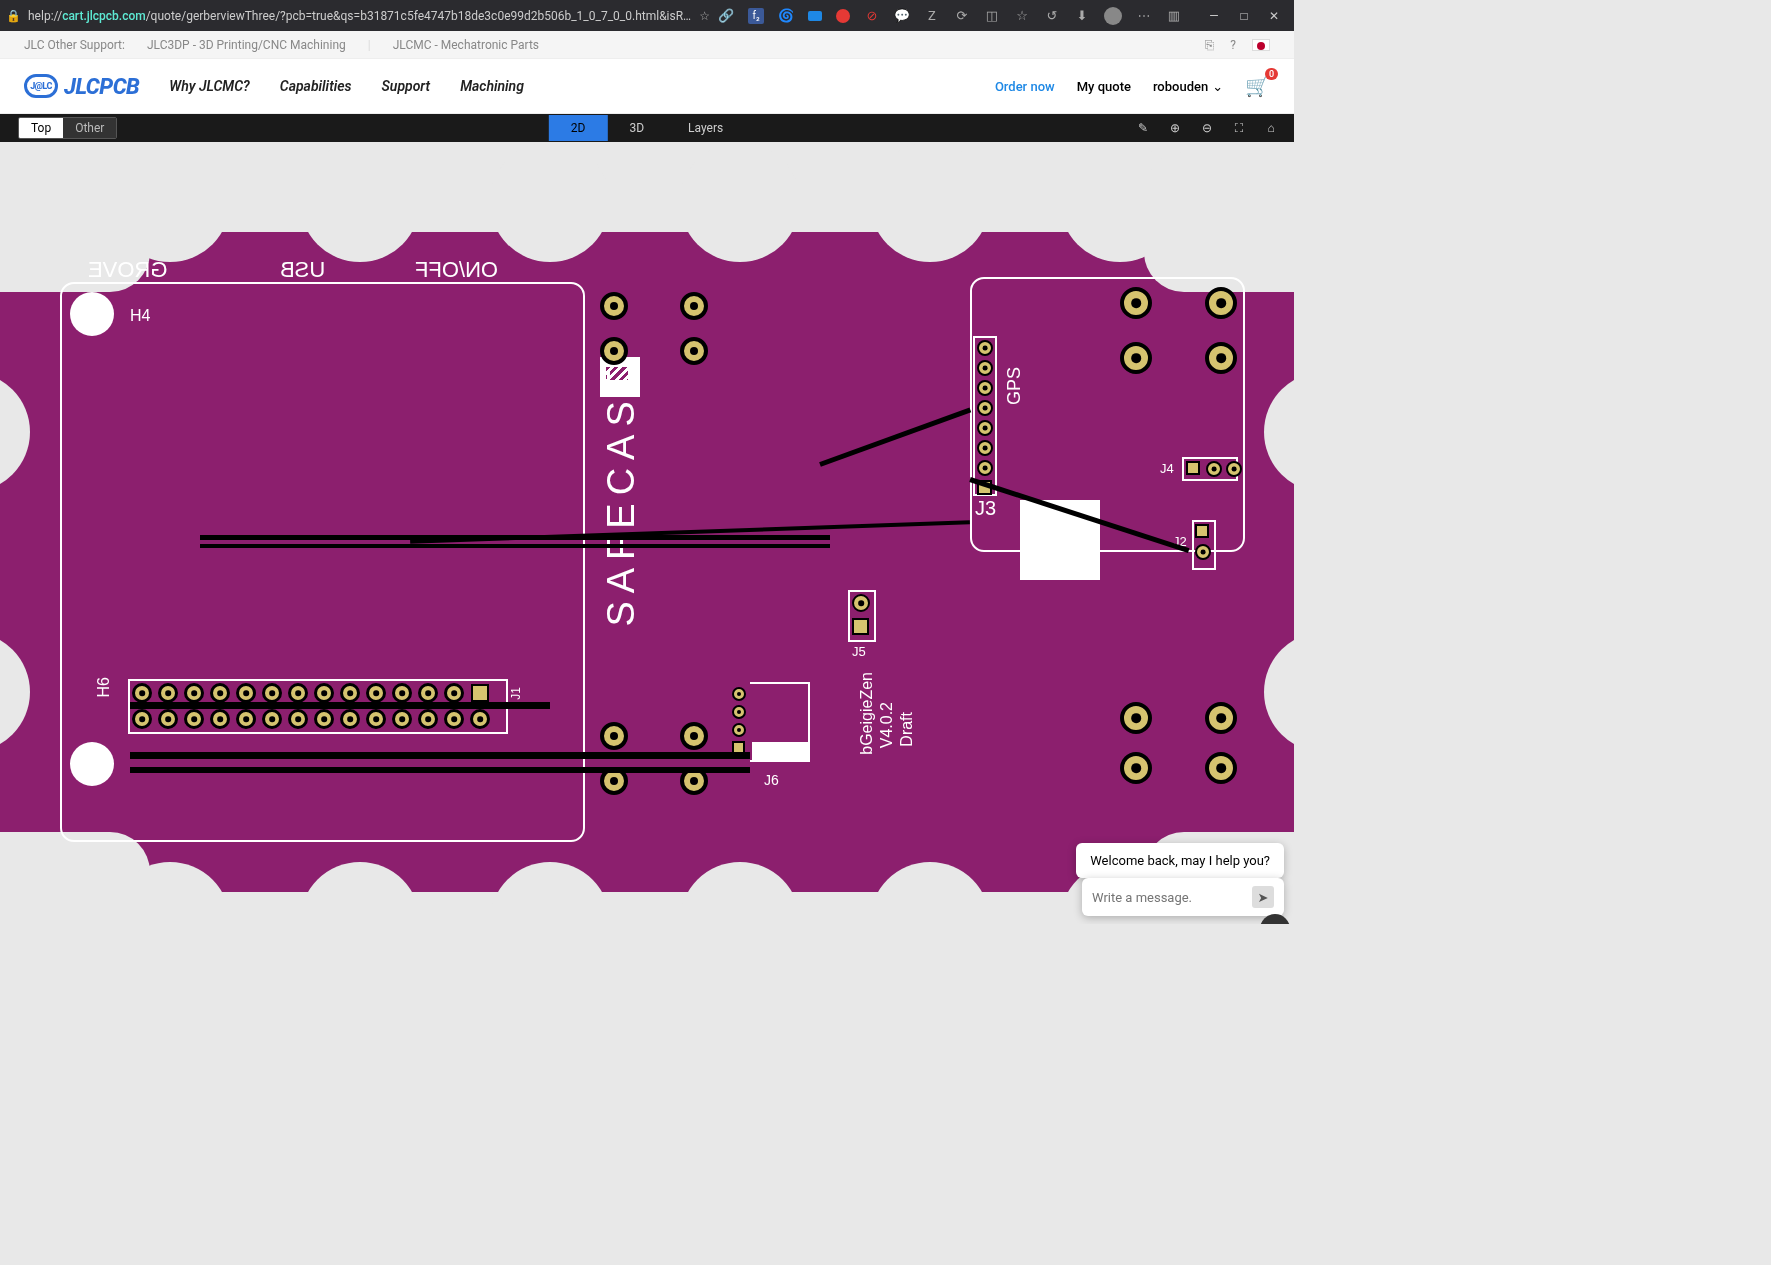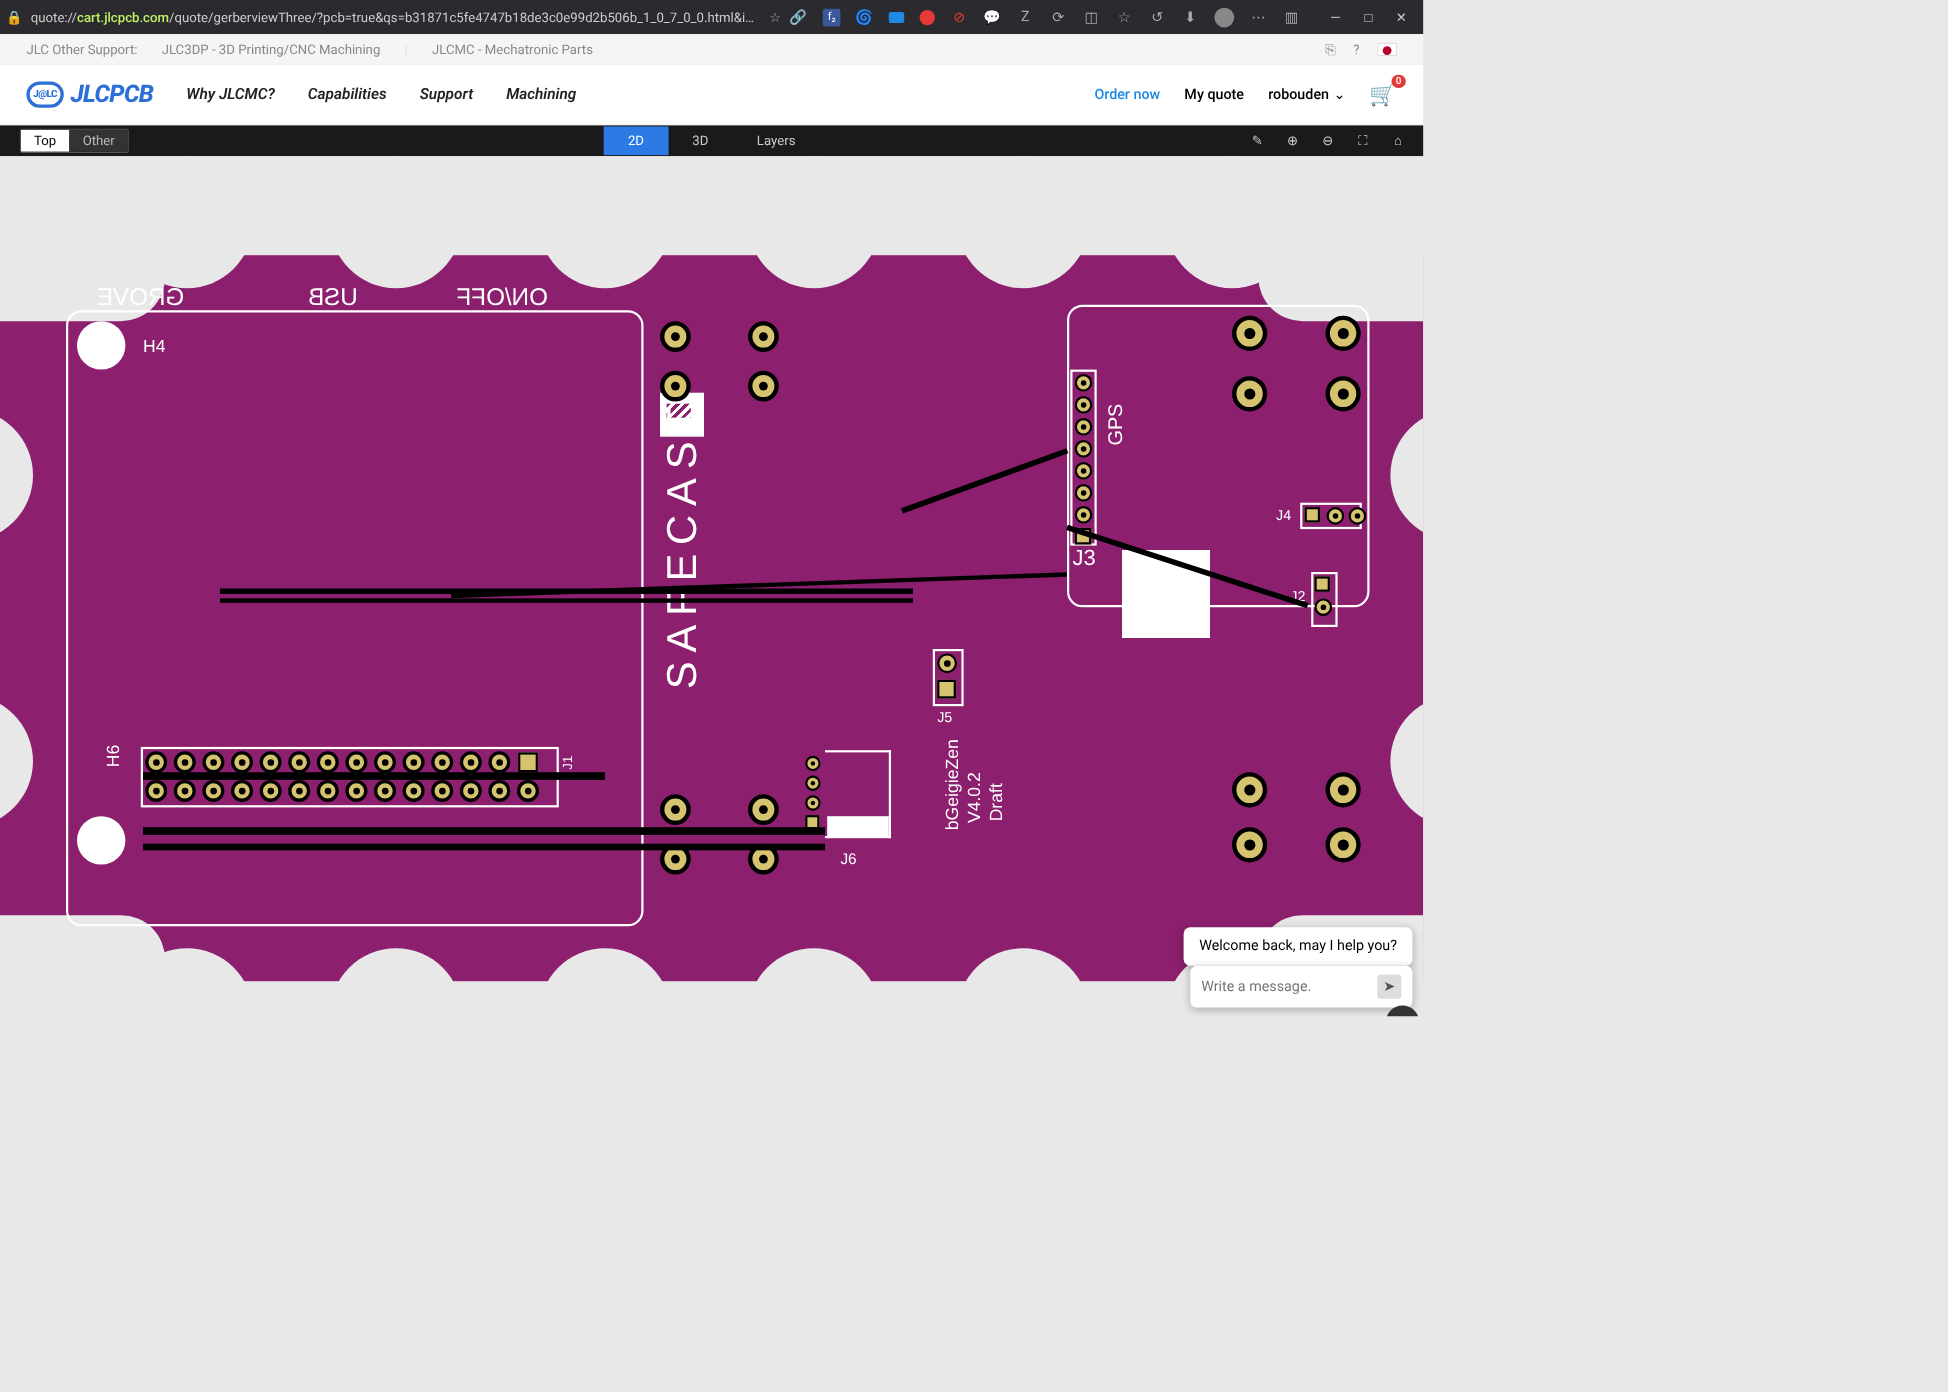--- a/index.html
+++ b/index.html
@@ -2,21 +2,21 @@
 <html><head>
 <meta charset="utf-8">
 <style>
   *{box-sizing:border-box;margin:0;padding:0;font-family:-apple-system,Segoe UI,Roboto,Arial,sans-serif}
   body{width:1294px;height:924px;background:#e8e8e8;overflow:hidden;position:relative}
 
   
   .chrome{height:31px;background:#2b2b2f;display:flex;align-items:center;padding:0 6px;gap:8px;color:#ccc;font-size:12px}
   .lock{width:14px;text-align:center}
   .url{flex:1;overflow:hidden;white-space:nowrap;text-overflow:ellipsis}
-  .url b{color:#bef264;font-weight:500}
+  .url b{color:#5eead4;font-weight:500}
   .ticons{display:flex;gap:14px;align-items:center}
   .ticons span{width:16px;height:16px;display:flex;align-items:center;justify-content:center;color:#aaa;font-size:13px}
   .ticons .dot{border-radius:50%}
   .wbtn{display:flex;gap:2px;margin-left:10px}
   .wbtn span{width:28px;height:18px;display:flex;align-items:center;justify-content:center;color:#ccc}
 
   
   .strip{height:28px;background:#f5f5f5;display:flex;align-items:center;padding:0 24px;gap:22px;font-size:12px;color:#888;border-bottom:1px solid #eee}
   .strip .r{margin-left:auto;display:flex;gap:16px;align-items:center}
   .flag{width:18px;height:12px;background:#fff;position:relative;border:1px solid #ddd}
@@ -34,21 +34,21 @@
   .cart .b{position:absolute;top:-6px;right:-8px;background:#e53935;color:#fff;border-radius:8px;font-size:9px;padding:0 4px;line-height:12px}
 
   
   .vbar{height:28px;background:#1a1a1a;display:flex;align-items:center;color:#ccc;font-size:12px}
   .tb{display:flex;border:1px solid #555;border-radius:2px;overflow:hidden;margin-left:18px}
   .tb span{padding:3px 12px;cursor:pointer}
   .tb .on{background:#fff;color:#000}
   .tb .off{background:#333;color:#bbb}
   .vtabs{margin-left:auto;margin-right:auto;display:flex;position:absolute;left:50%;transform:translateX(-50%)}
   .vtabs span{padding:6px 22px;cursor:pointer}
-  .vtabs .on{background:#2c7be5;color:#ffffff}
+  .vtabs .on{background:#2c7be5;color:#000000}
   .vtools{margin-left:auto;display:flex;gap:14px;padding-right:14px;align-items:center}
   .vtools span{width:18px;height:18px;display:flex;align-items:center;justify-content:center;color:#ccc;cursor:pointer}
 
   
   .canvas{position:absolute;left:0;right:0;top:142px;bottom:0;background:#e8e8e8;overflow:hidden}
   .pcb{position:absolute;left:0;top:90px;width:1294px;height:660px;background:#8c1f6e}
   
   .cut{position:absolute;width:120px;height:120px;border-radius:50%;background:#e8e8e8}
   
   .silk{position:absolute;border:2px solid #fff;border-radius:8px}
@@ -73,21 +73,21 @@
   .chat2 input{border:0;outline:0;font-size:13px;color:#888;width:100px}
   .send{width:22px;height:22px;background:#ddd;border-radius:3px;display:flex;align-items:center;justify-content:center;color:#555}
   .bubble{position:absolute;right:4px;bottom:-20px;width:30px;height:30px;border-radius:50%;background:#333}
 </style>
 </head>
 <body>
 
 <div class="chrome">
   <span class="lock">🔒</span>
   <div class="url">
-    <span>quote://</span><b>cart.jlcpcb.com</b><span>/quote/gerberviewThree/?pcb=true&amp;qs=b31871c5fe4747b18de3c0e99d2b506b_1_0_7_0_0.html&amp;isR…</span>
+    <span>help://</span><b>cart.jlcpcb.com</b><span>/quote/gerberviewThree/?pcb=true&amp;qs=b31871c5fe4747b18de3c0e99d2b506b_1_0_7_0_0.html&amp;isR…</span>
   </div>
   <span style="color:#aaa">☆</span>
   <div class="ticons">
     <span>🔗</span>
     <span style="background:#3b5998;color:#fff;font-size:10px;border-radius:2px">f₂</span>
     <span>🌀</span>
     <span style="background:#1e88e5;border-radius:2px;width:14px;height:10px"></span>
     <span class="dot" style="background:#e53935;width:14px;height:14px"></span>
     <span style="color:#e53935">⊘</span>
     <span>💬</span>

